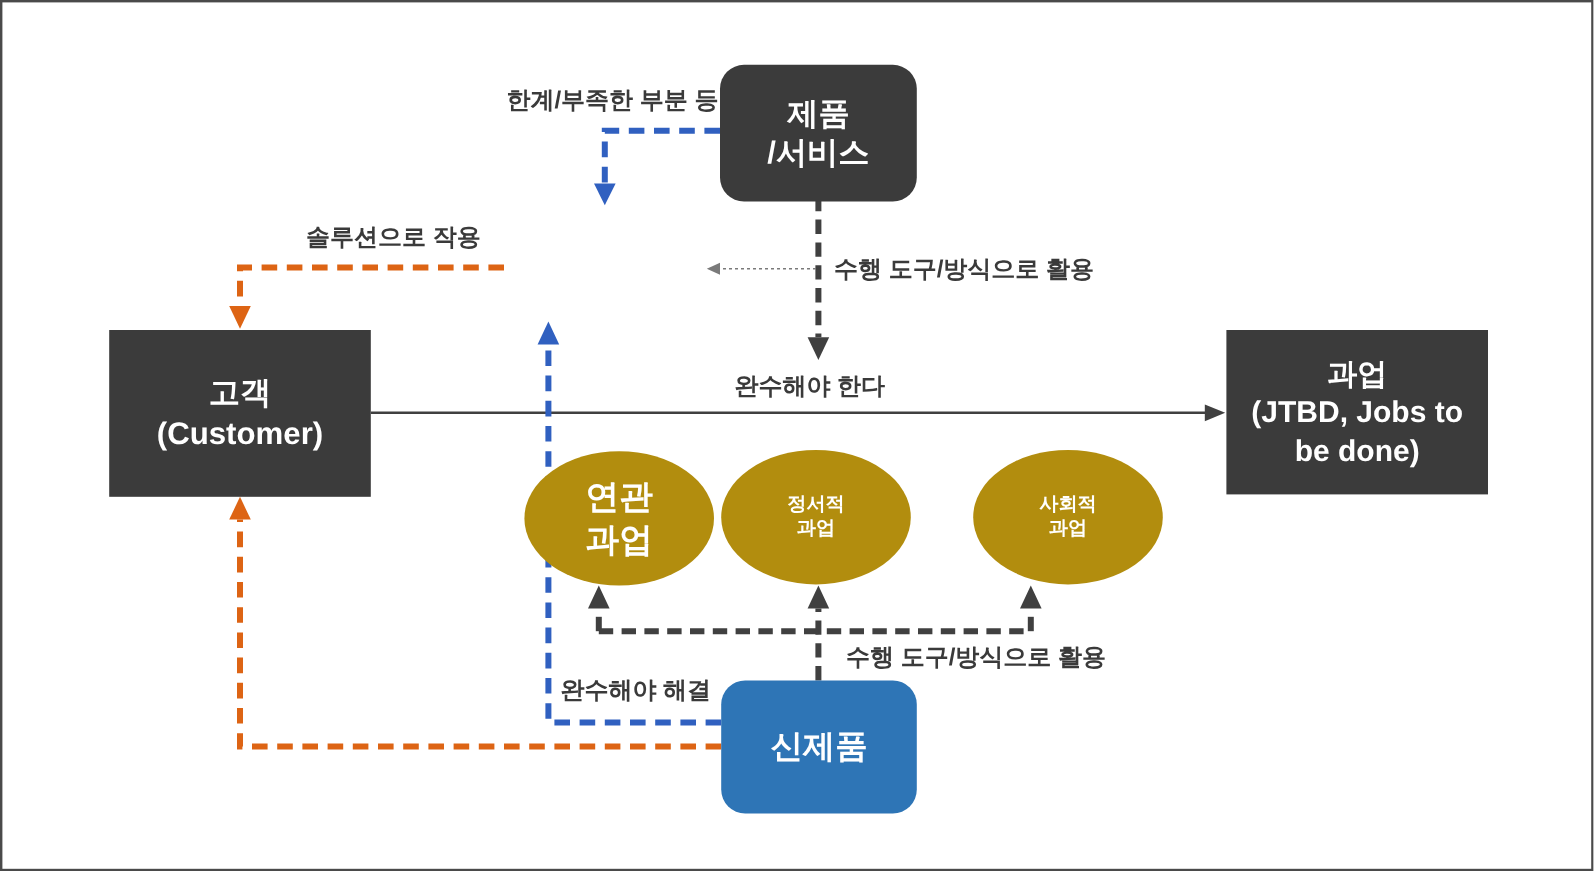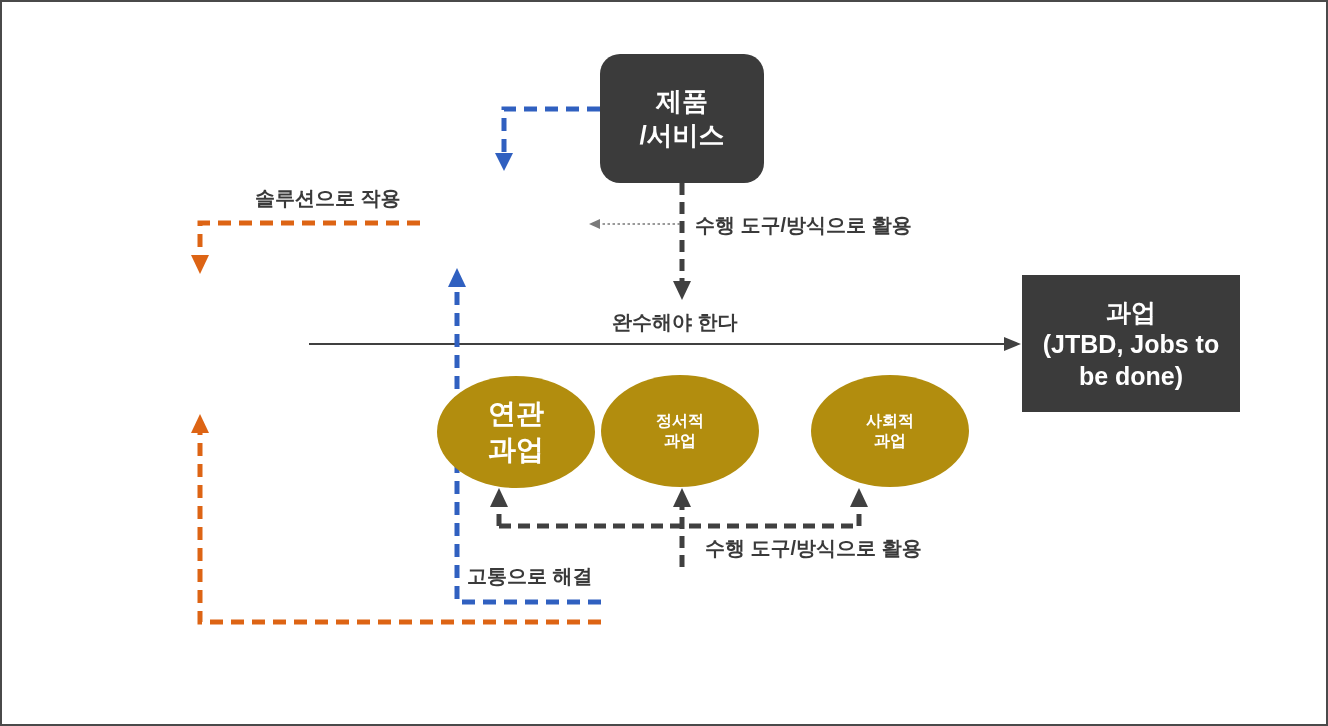--- a/index.html
+++ b/index.html
@@ -68,26 +68,30 @@
       <path d="M680 565 V505" style="fill:none;stroke:var(--dark-edge);stroke-width:5;stroke-dasharray:12 7"></path>
       <path d="M497 524 H857" style="fill:none;stroke:var(--dark-edge);stroke-width:5;stroke-dasharray:12 7"></path>
       <path d="M497 524 V505" style="fill:none;stroke:var(--dark-edge);stroke-width:5;stroke-dasharray:12 7"></path>
       <path d="M857 524 V505" style="fill:none;stroke:var(--dark-edge);stroke-width:5;stroke-dasharray:12 7"></path>
       <polygon points="497,486 488,505 506,505" style="fill:var(--dark-edge)"></polygon>
       <polygon points="680,486 671,505 689,505" style="fill:var(--dark-edge)"></polygon>
       <polygon points="857,486 848,505 866,505" style="fill:var(--dark-edge)"></polygon>
     </g>
   </svg>
 
-  <div class="node dark" style="left:598px;top:52px;width:164px;height:129px;border-radius:20px;font-size:26px;">
+  <div class="node dark" style="left:598px;top:52px;width:164px;height:114px;border-radius:20px;font-size:26px;">
     <span>제품
 /서비스</span>
   </div>
 
 
+  <div class="node dark" style="left:89px;top:273px;width:218px;height:139px;font-size:26px;">
+    <span>고객
+(Customer)</span>
+  </div>
 
   <div class="node dark" style="left:1020px;top:273px;width:218px;height:137px;font-size:25px;">
     <span>과업
 (JTBD, Jobs to
 be done)</span>
   </div>
 
   <div class="node gold" style="left:435px;top:374px;width:158px;height:112px;font-size:28px;">
     <span>연관
 과업</span>
@@ -96,26 +100,30 @@
   <div class="node gold" style="left:599px;top:373px;width:158px;height:112px;font-size:16px;">
     <span>정서적
 과업</span>
   </div>
 
   <div class="node gold" style="left:809px;top:373px;width:158px;height:112px;font-size:16px;">
     <span>사회적
 과업</span>
   </div>
 
+  <div class="node blue" style="left:599px;top:565px;width:163px;height:111px;border-radius:20px;font-size:27px;">
+    <span>신제품</span>
+  </div>
 
+  <div class="edge-label" style="left:420px;top:69px;">한계/부족한 부분 등</div>
 
   <div class="edge-label" style="left:253px;top:183px;">솔루션으로 작용</div>
 
   <div class="edge-label" style="left:693px;top:210px;">수행 도구/방식으로 활용</div>
 
   <div class="edge-label" style="left:610px;top:307px;text-align:center;">완수해야 한다</div>
 
 
-  <div class="edge-label" style="left:465px;top:561px;">고통으로 해결</div>
+  <div class="edge-label" style="left:465px;top:561px;">완수해야 해결</div>
 
   <div class="edge-label" style="left:703px;top:533px;">수행 도구/방식으로 활용</div>
 
 </div>
 
 </body></html>

